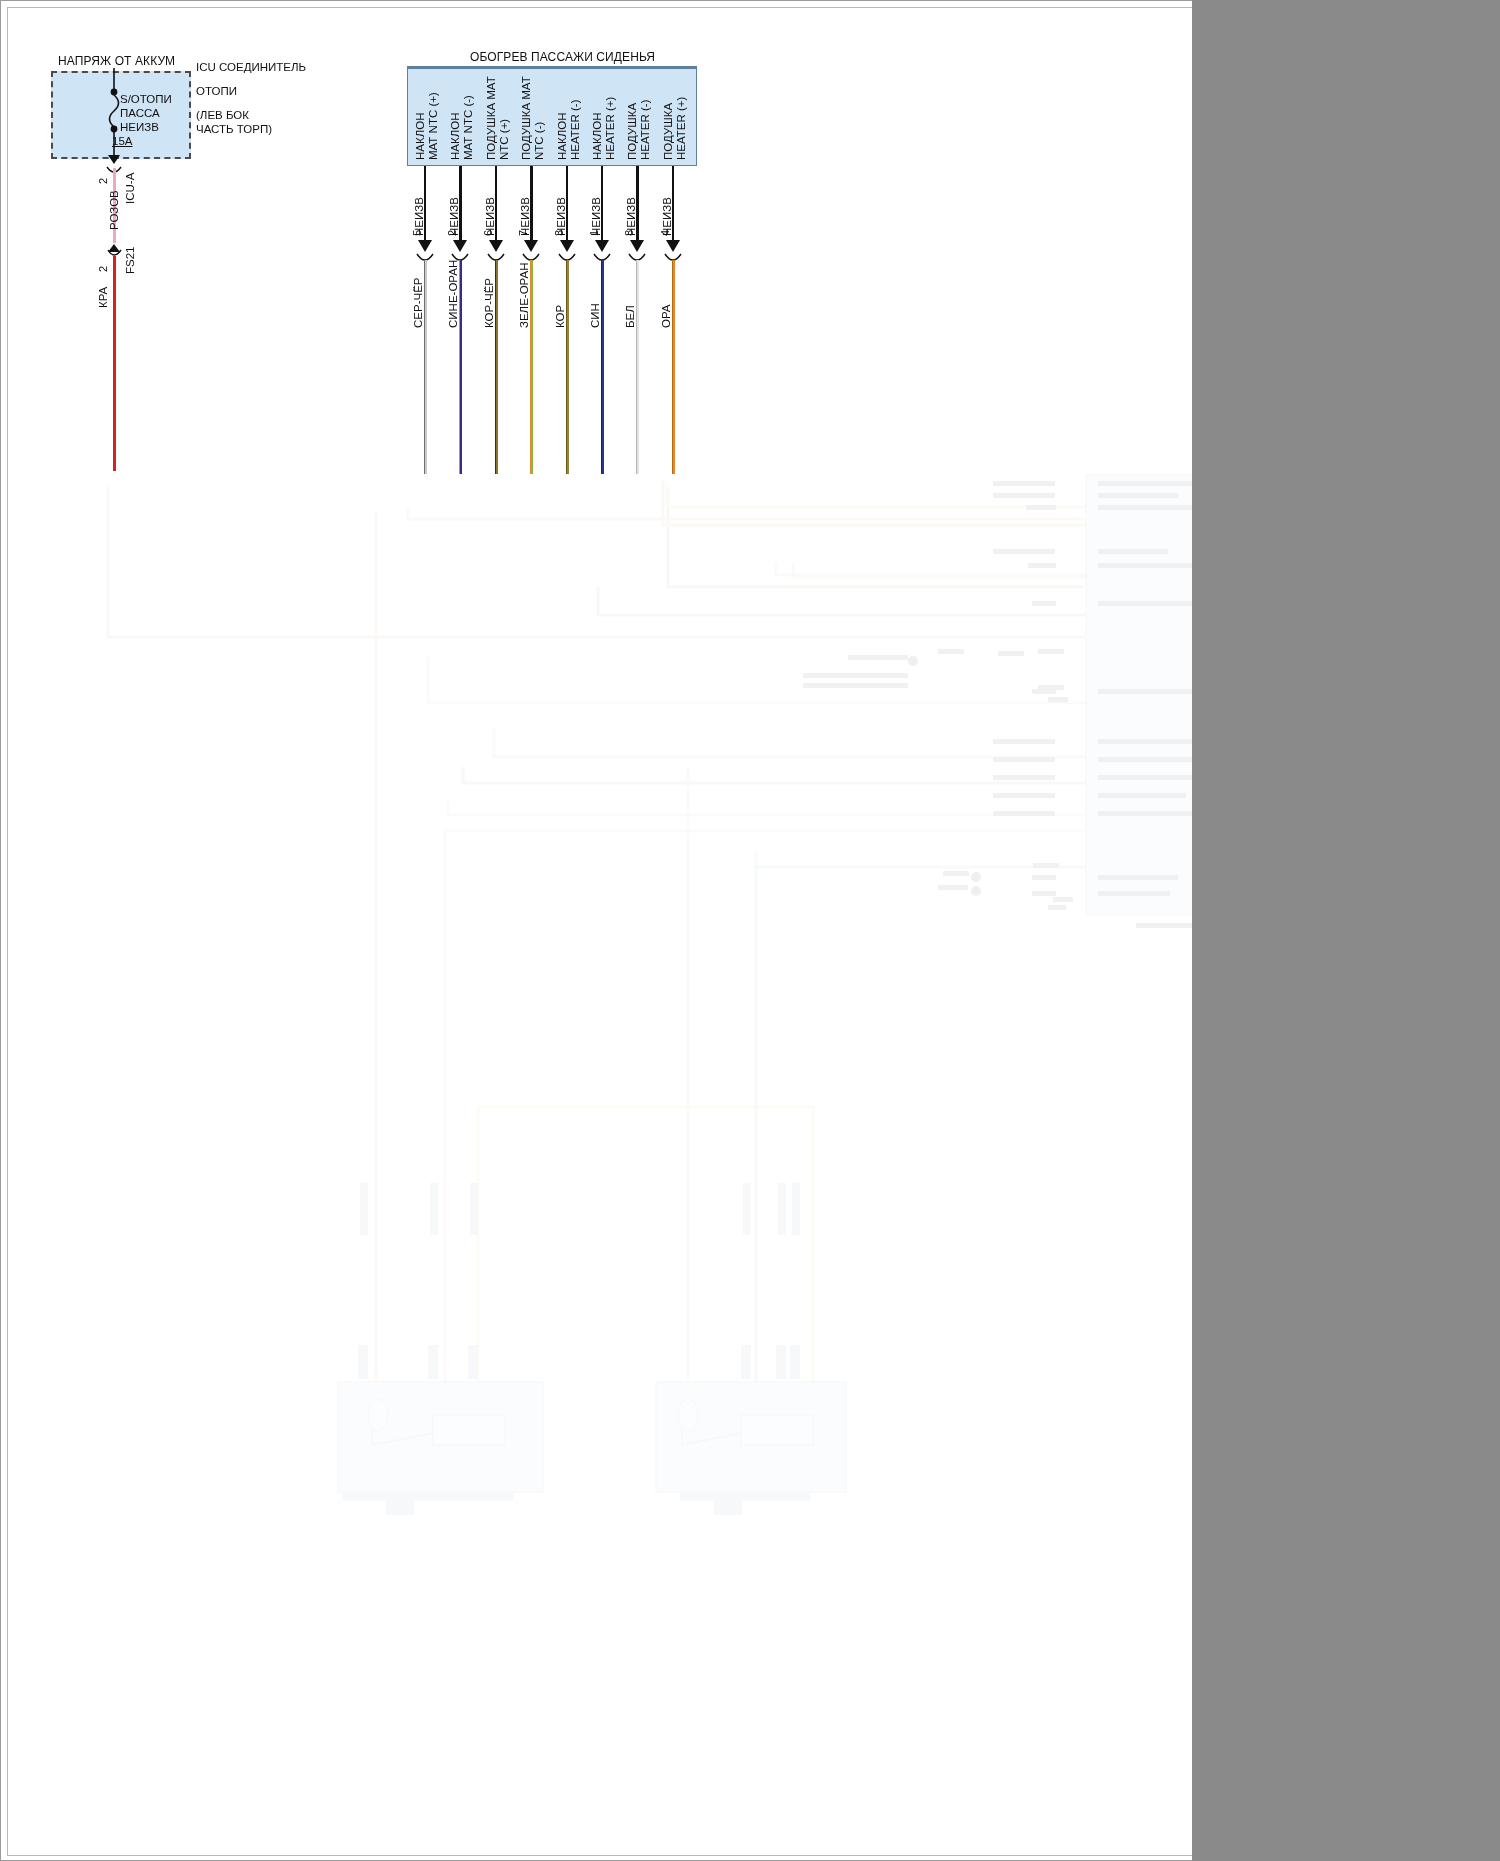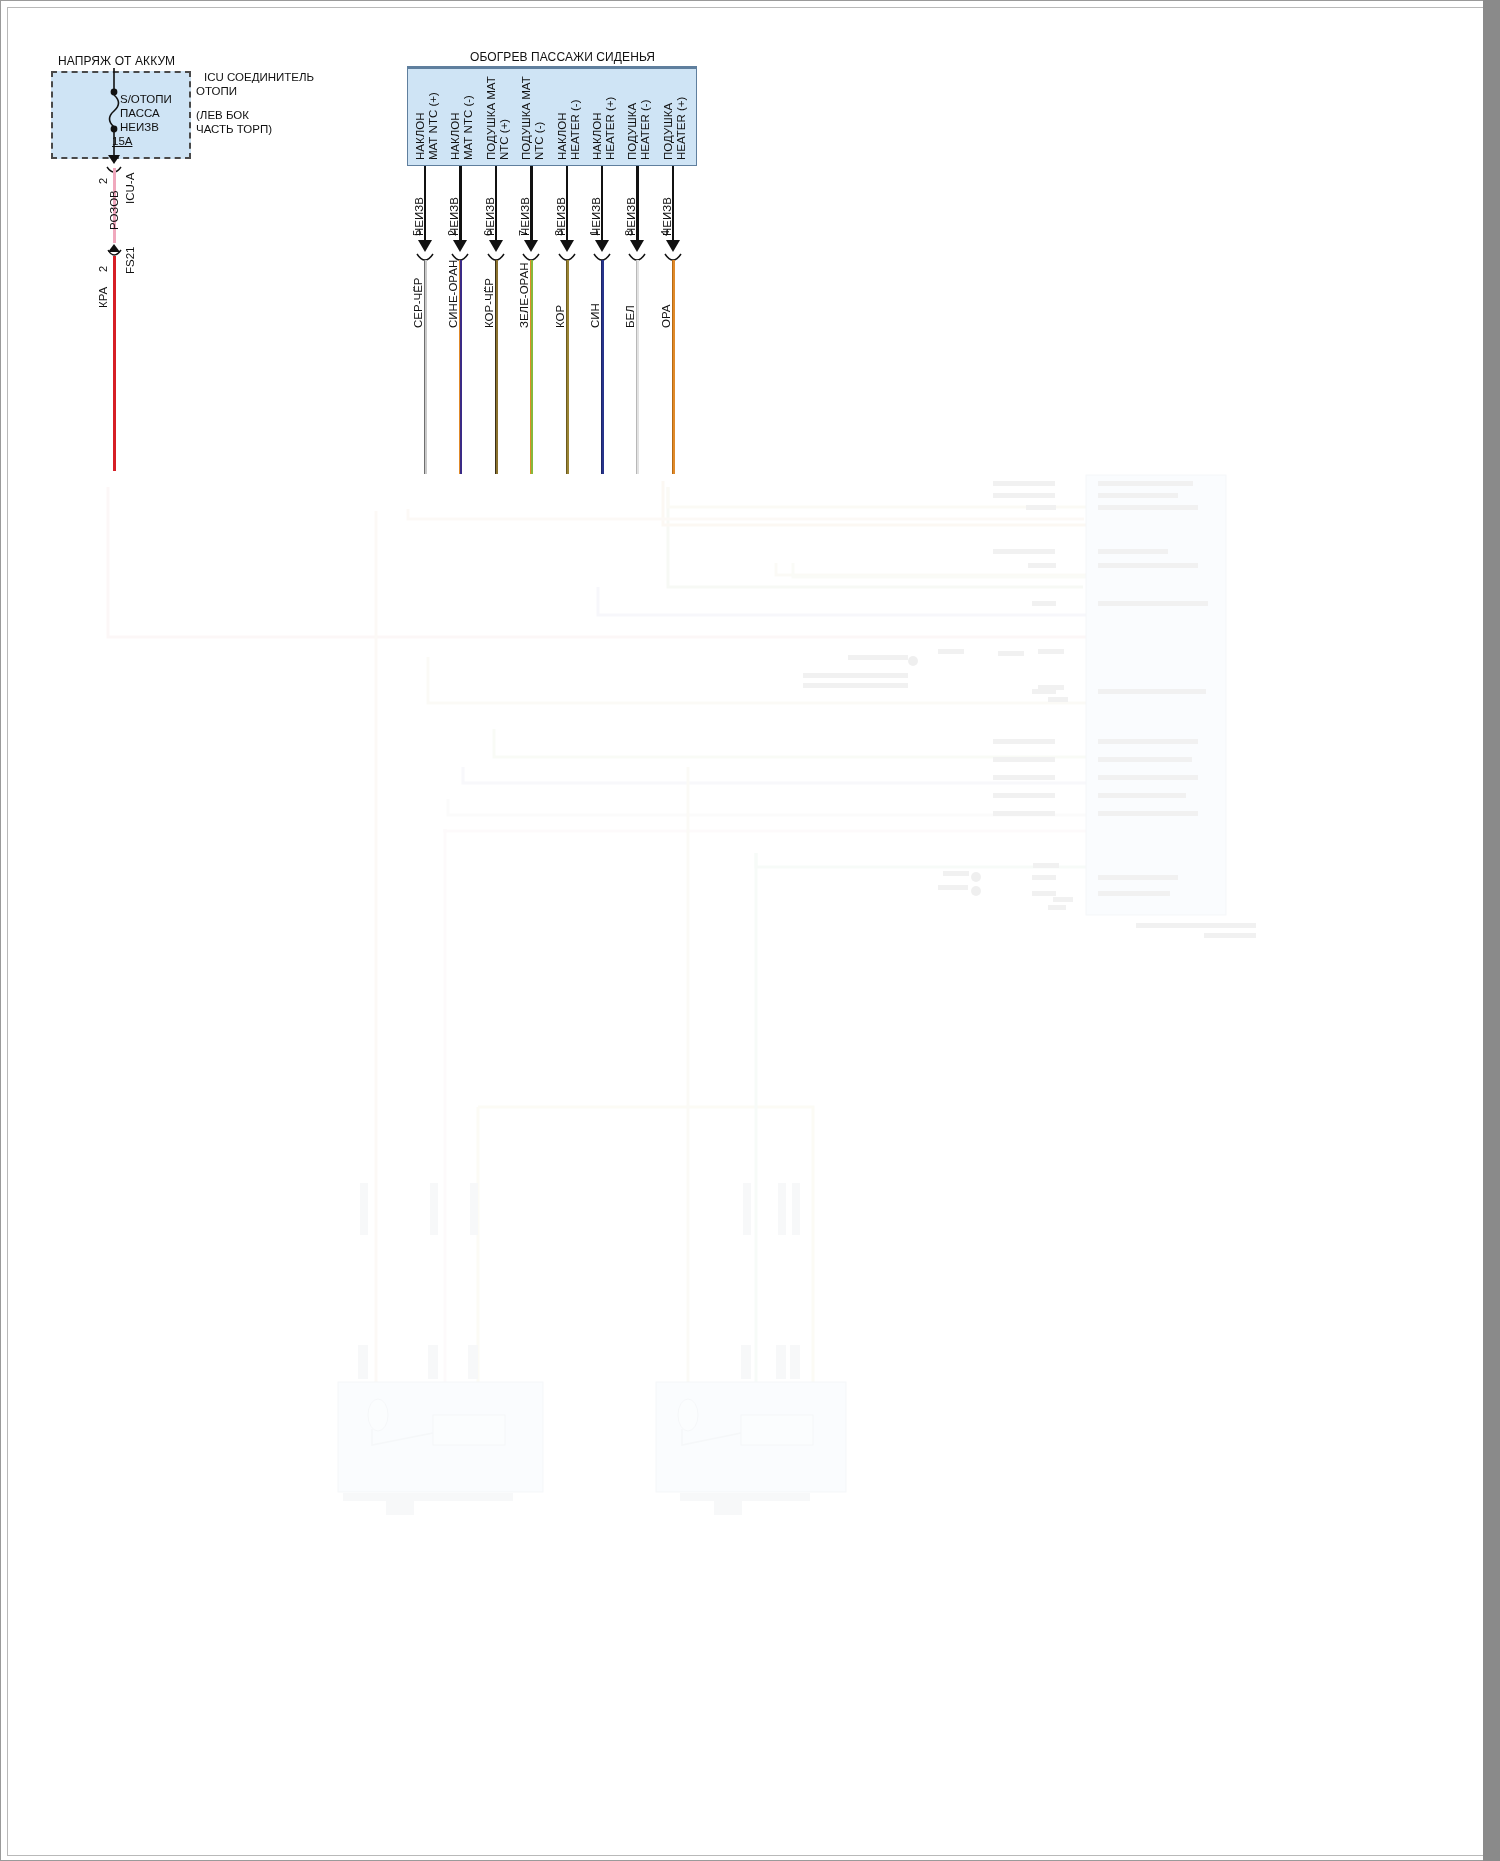--- a/index.html
+++ b/index.html
@@ -1,20 +1,20 @@
 <!DOCTYPE html>
 <html><head>
 <meta charset="utf-8">
 <style>
   html,body{margin:0;padding:0;background:#8a8a8a;}
   body{font-family:"Liberation Sans","DejaVu Sans",sans-serif;}
 
   #page{
     position:relative;
-    width:1483px;height:1861px;
+    width:1192px;height:1861px;
     background:#0c4a6e;
     overflow:hidden;
     box-sizing:border-box;
   }
   
   #frame{
     position:absolute;left:0;top:0;width:1500px;height:1861px;
     border:1px solid #9a9a9a;box-sizing:border-box;
     background:#ffffff;
   }
@@ -170,21 +170,21 @@
      <line x1="66" y1="69" x2="66" y2="98" stroke="#111" stroke-width="1.6"></line>
      <path d="M60 92 L66 101 L72 92" fill="#111"></path>
      <path d="M59 104 q7 10 14 0" fill="none" stroke="#111" stroke-width="1.4"></path>
    </svg>
 
    <div class="lbl" style="left:112px;top:84px;">S/ОТОПИ</div>
    <div class="lbl" style="left:112px;top:98px;">ПАССА</div>
    <div class="lbl" style="left:112px;top:112px;">НЕИЗВ</div>
    <div class="lbl" style="left:104px;top:126px;text-decoration:underline;">15А</div>
 
-   <div class="lbl" style="left:188px;top:62px;margin-left:8px;">ICU СОЕДИНИТЕЛЬ</div>
+   <div class="lbl" style="left:188px;top:52px;">ICU СОЕДИНИТЕЛЬ</div>
    <div class="lbl" style="left:188px;top:76px;">ОТОПИ</div>
    <div class="lbl" style="left:188px;top:100px;">(ЛЕВ БОК</div>
    <div class="lbl" style="left:188px;top:114px;">ЧАСТЬ ТОРП)</div>
 
    <div class="wire" style="left:105px;top:160px;width:2.6px;height:75px;background:#f0a8bd;"></div>
    <div class="vlbl" style="left:100px;top:222px;">РОЗОВ</div>
    <div class="vlbl" style="left:89px;top:176px;font-size:11px;">2</div>
    <div class="vlbl" style="left:116px;top:196px;">ICU-A</div>
 
    <svg class="ov" width="40" height="30" style="left:92px;top:228px;">

